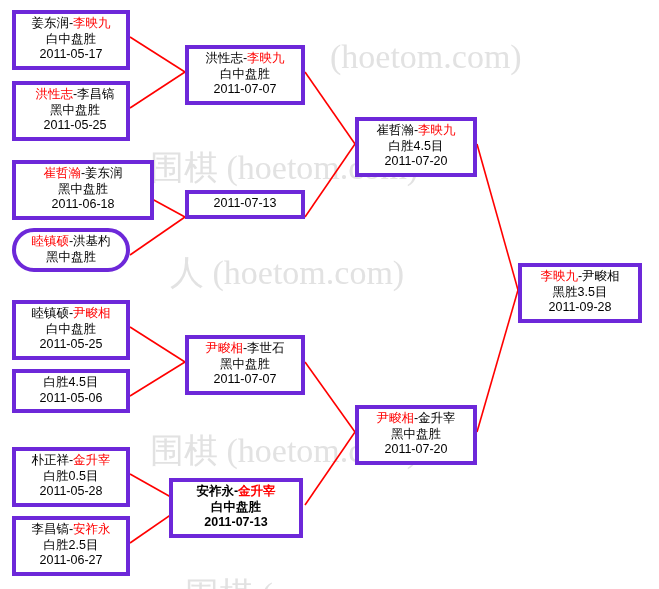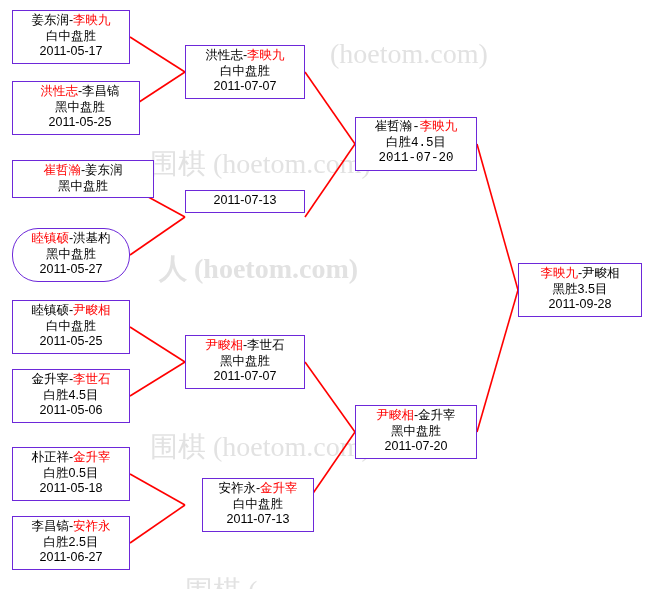--- a/index.html
+++ b/index.html
@@ -17,57 +17,57 @@
   #stage {
     position: absolute;
     left: 0; top: 0;
     width: 659px;
     height: 589px;
   }
   .watermark {
     position: absolute;
     color: #e2e2e2;
     font-family: "Liberation Serif", serif;
-    font-size: 28px;
+    font-size: 34px;
     white-space: nowrap;
     user-select: none;
     z-index: 0;
   }
   svg.lines {
     position: absolute;
     left: 0; top: 0;
     width: 659px;
     height: 589px;
     z-index: 1;
   }
   .node {
     position: absolute;
     box-sizing: border-box;
-    border: 1px solid #6d28d9;
+    border: 4px solid #6d28d9;
     background: #ffffff;
     text-align: center;
     font-size: 12.5px;
     line-height: 15.5px;
     color: #000000;
     padding: 2px 0 3px 0;
     z-index: 2;
     white-space: nowrap;
   }
   .node .ln { display: block; }
   .red { color: #ff0000; }
   .blk { color: #000000; }
 </style>
 </head>
 <body>
 
 <div id="stage">
   <div id="watermark-layer">
       <div class="watermark" style="left: 330px; top: 38px;">(hoetom.com)</div>
       <div class="watermark" style="left: 150px; top: 145px;">围棋 (hoetom.com)</div>
-      <div class="watermark" style="left: 159px; top: 250px; font-weight: bold;">人 (hoetom.com)</div>
+      <div class="watermark" style="left: 170px; top: 250px;">人 (hoetom.com)</div>
       <div class="watermark" style="left: 150px; top: 428px;">围棋 (hoetom.com)</div>
       <div class="watermark" style="left: 185px; top: 572px;">围棋 (</div>
     </div>
   <svg class="lines" id="line-layer" viewBox="0 0 659 589">
       <line x1="130" y1="37" x2="185" y2="72" stroke="#ff0000" stroke-width="1.6"></line>
       <line x1="130" y1="108" x2="185" y2="72" stroke="#ff0000" stroke-width="1.6"></line>
       <line x1="130" y1="187" x2="185" y2="217" stroke="#ff0000" stroke-width="1.6"></line>
       <line x1="130" y1="255" x2="185" y2="217" stroke="#ff0000" stroke-width="1.6"></line>
       <line x1="130" y1="327" x2="185" y2="362" stroke="#ff0000" stroke-width="1.6"></line>
       <line x1="130" y1="396" x2="185" y2="362" stroke="#ff0000" stroke-width="1.6"></line>
@@ -79,73 +79,72 @@
       <line x1="305" y1="505" x2="355" y2="432" stroke="#ff0000" stroke-width="1.6"></line>
       <line x1="477" y1="144" x2="518" y2="290" stroke="#ff0000" stroke-width="1.6"></line>
       <line x1="477" y1="432" x2="518" y2="290" stroke="#ff0000" stroke-width="1.6"></line>
     </svg>
   <div id="node-layer">
       <div class="node" style="left: 12px; top: 10px; width: 118px;">
         <span class="ln"><span class="blk">姜东润</span><span class="blk">-</span><span class="red">李映九</span></span>
         <span class="ln">白中盘胜</span>
         <span class="ln">2011-05-17</span>
       </div>
-      <div class="node" style="left: 12px; top: 81px; width: 128px; padding-left: 8px;">
+      <div class="node" style="left: 12px; top: 81px; width: 118px; padding-left: 8px;">
         <span class="ln"><span class="red">洪性志</span><span class="blk">-</span><span class="blk">李昌镐</span></span>
         <span class="ln">黑中盘胜</span>
         <span class="ln">2011-05-25</span>
       </div>
       <div class="node" style="left: 12px; top: 160px; width: 142px;">
         <span class="ln"><span class="red">崔哲瀚</span><span class="blk">-</span><span class="blk">姜东润</span></span>
         <span class="ln">黑中盘胜</span>
+        <span class="ln">2011-06-18</span>
       </div>
       <div class="node" style="left: 12px; top: 228px; width: 118px; border-radius: 26px;">
         <span class="ln"><span class="red">睦镇硕</span><span class="blk">-</span><span class="blk">洪基杓</span></span>
         <span class="ln">黑中盘胜</span>
-        <span class="ln">2011-05-27</span>
       </div>
       <div class="node" style="left: 12px; top: 300px; width: 118px;">
         <span class="ln"><span class="blk">睦镇硕</span><span class="blk">-</span><span class="red">尹畯相</span></span>
         <span class="ln">白中盘胜</span>
         <span class="ln">2011-05-25</span>
       </div>
       <div class="node" style="left: 12px; top: 369px; width: 118px;">
-        <span class="ln"><span class="blk">金升宰</span><span class="blk">-</span><span class="red">李世石</span></span>
         <span class="ln">白胜4.5目</span>
         <span class="ln">2011-05-06</span>
       </div>
       <div class="node" style="left: 12px; top: 447px; width: 118px;">
         <span class="ln"><span class="blk">朴正祥</span><span class="blk">-</span><span class="red">金升宰</span></span>
         <span class="ln">白胜0.5目</span>
-        <span class="ln">2011-05-18</span>
+        <span class="ln">2011-05-28</span>
       </div>
       <div class="node" style="left: 12px; top: 516px; width: 118px;">
         <span class="ln"><span class="blk">李昌镐</span><span class="blk">-</span><span class="red">安祚永</span></span>
         <span class="ln">白胜2.5目</span>
         <span class="ln">2011-06-27</span>
       </div>
       <div class="node" style="left: 185px; top: 45px; width: 120px;">
         <span class="ln"><span class="blk">洪性志</span><span class="blk">-</span><span class="red">李映九</span></span>
         <span class="ln">白中盘胜</span>
         <span class="ln">2011-07-07</span>
       </div>
       <div class="node" style="left: 185px; top: 190px; width: 120px;">
         <span class="ln">2011-07-13</span>
       </div>
       <div class="node" style="left: 185px; top: 335px; width: 120px;">
         <span class="ln"><span class="red">尹畯相</span><span class="blk">-</span><span class="blk">李世石</span></span>
         <span class="ln">黑中盘胜</span>
         <span class="ln">2011-07-07</span>
       </div>
-      <div class="node" style="left: 202px; top: 478px; width: 112px;">
+      <div class="node" style="left: 169px; top: 478px; width: 134px; font-weight: bold;">
         <span class="ln"><span class="blk">安祚永</span><span class="blk">-</span><span class="red">金升宰</span></span>
         <span class="ln">白中盘胜</span>
         <span class="ln">2011-07-13</span>
       </div>
-      <div class="node" style="left: 355px; top: 117px; width: 122px; font-family: Liberation Mono, monospace;">
+      <div class="node" style="left: 355px; top: 117px; width: 122px;">
         <span class="ln"><span class="blk">崔哲瀚</span><span class="blk">-</span><span class="red">李映九</span></span>
         <span class="ln">白胜4.5目</span>
         <span class="ln">2011-07-20</span>
       </div>
       <div class="node" style="left: 355px; top: 405px; width: 122px;">
         <span class="ln"><span class="red">尹畯相</span><span class="blk">-</span><span class="blk">金升宰</span></span>
         <span class="ln">黑中盘胜</span>
         <span class="ln">2011-07-20</span>
       </div>
       <div class="node" style="left: 518px; top: 263px; width: 124px;">

